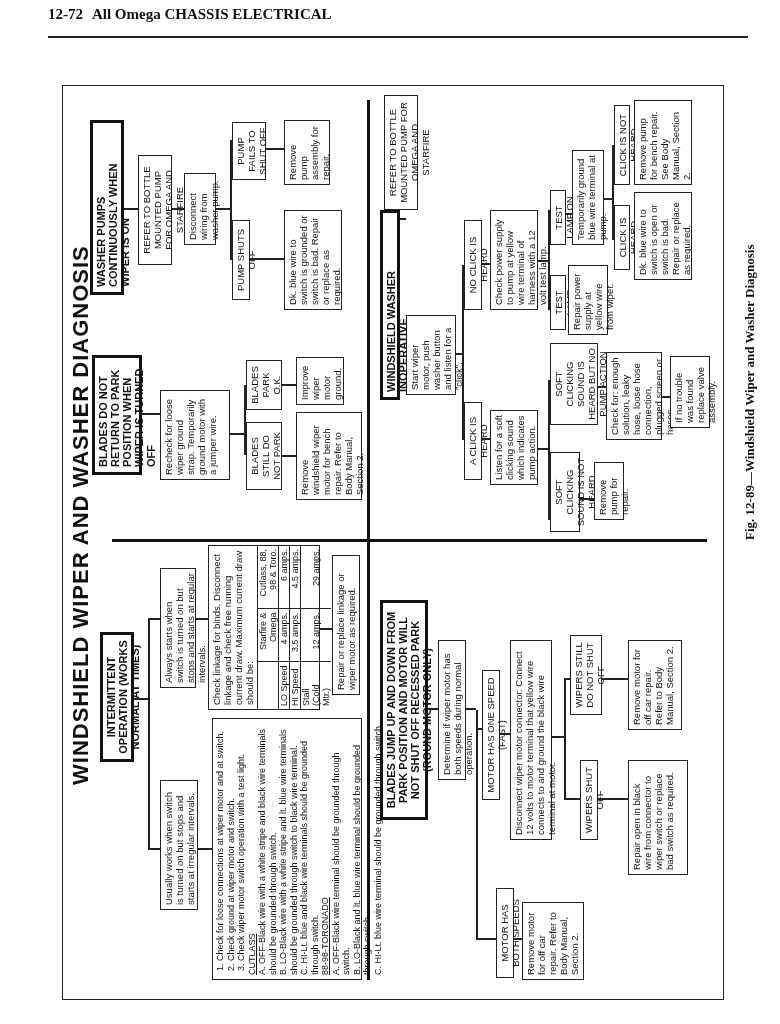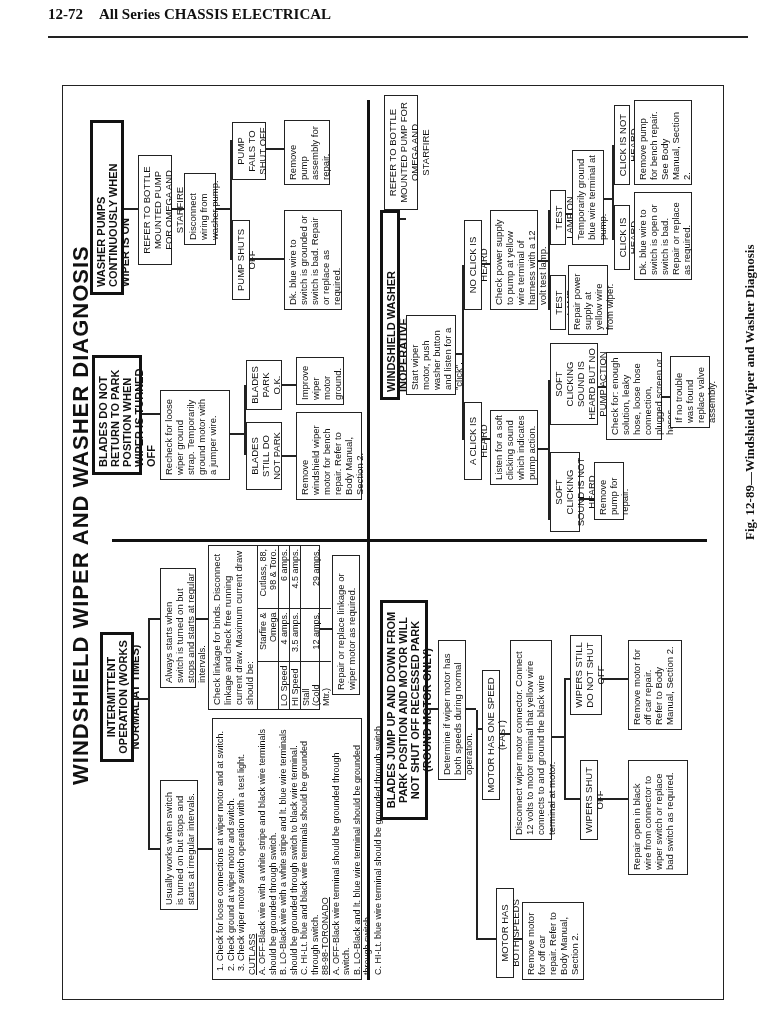--- a/index.html
+++ b/index.html
@@ -1,18 +1,18 @@
 <!DOCTYPE html>
 <html><head>
 <meta charset="utf-8">
 <style>
   html,body{margin:0;padding:0;background:#fff;}
   body{width:780px;height:1024px;position:relative;overflow:hidden;font-family:"Liberation Sans",sans-serif;color:#111;}
   .hdr{position:absolute;left:48px;top:6px;font-family:"Liberation Serif",serif;font-weight:bold;font-size:15px;}
-  .hdr .pg{margin-right:13px;}
+  .hdr .pg{margin-right:6px;}
   .hdrline{position:absolute;left:48px;top:36px;width:700px;height:2px;background:#222;}
   .caption{position:absolute;left:742px;top:540px;width:320px;transform-origin:0 0;transform:rotate(-90deg);font-family:"Liberation Serif",serif;font-weight:bold;font-size:13px;white-space:nowrap;}
   .frame{position:absolute;left:62px;top:85px;width:662px;height:915px;border:1.5px solid #222;box-sizing:border-box;}
   
   .stage{position:absolute;left:62px;top:1000px;width:915px;height:662px;transform-origin:0 0;transform:rotate(-90deg);}
   .b{position:absolute;border:1.3px solid #222;background:#fff;font-size:9.5px;line-height:11px;padding:2px 4px;box-sizing:border-box;}
   .hb{position:absolute;border:3px solid #111;background:#fff;font-weight:bold;font-size:11px;line-height:12px;padding:2px 5px;box-sizing:border-box;text-align:left;}
   .c{text-align:center;}
   .ln{position:absolute;background:#222;}
   .title{position:absolute;font-weight:bold;font-size:22px;letter-spacing:1px;white-space:nowrap;}
@@ -21,21 +21,21 @@
   .u{text-decoration:underline;}
   table.amp{border-collapse:collapse;font-size:9px;width:100%;}
   table.amp td{border-top:1px solid #222;padding:0 3px;line-height:10px;}
   table.amp td+td{border-left:1px solid #222;text-align:right;}
 </style>
 </head>
 <body>
 
 <div class="hdr">
   <span class="pg">12-72</span>
-  <span>All Series CHASSIS ELECTRICAL</span>
+  <span>All Omega CHASSIS ELECTRICAL</span>
 </div>
 <div class="hdrline"></div>
 
 <div class="frame"></div>
 
 <div class="stage">
   <div class="title" style="left:215px;top:6px;">WINDSHIELD WIPER AND WASHER DIAGNOSIS</div>
 
   <div class="div" style="left:458px;top:50px;width:3px;height:595px;"></div>
   <div class="div" style="left:20px;top:305px;width:880px;height:3px;"></div>

